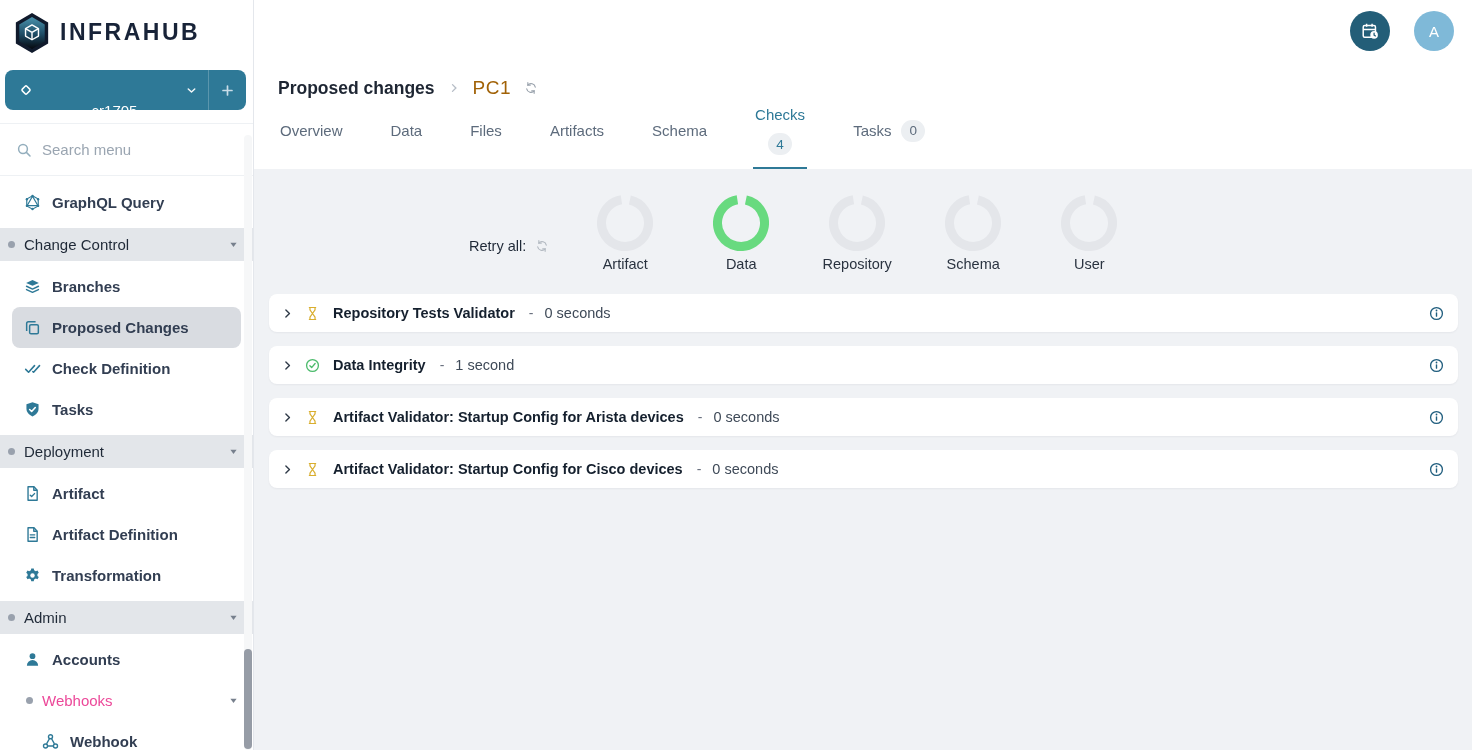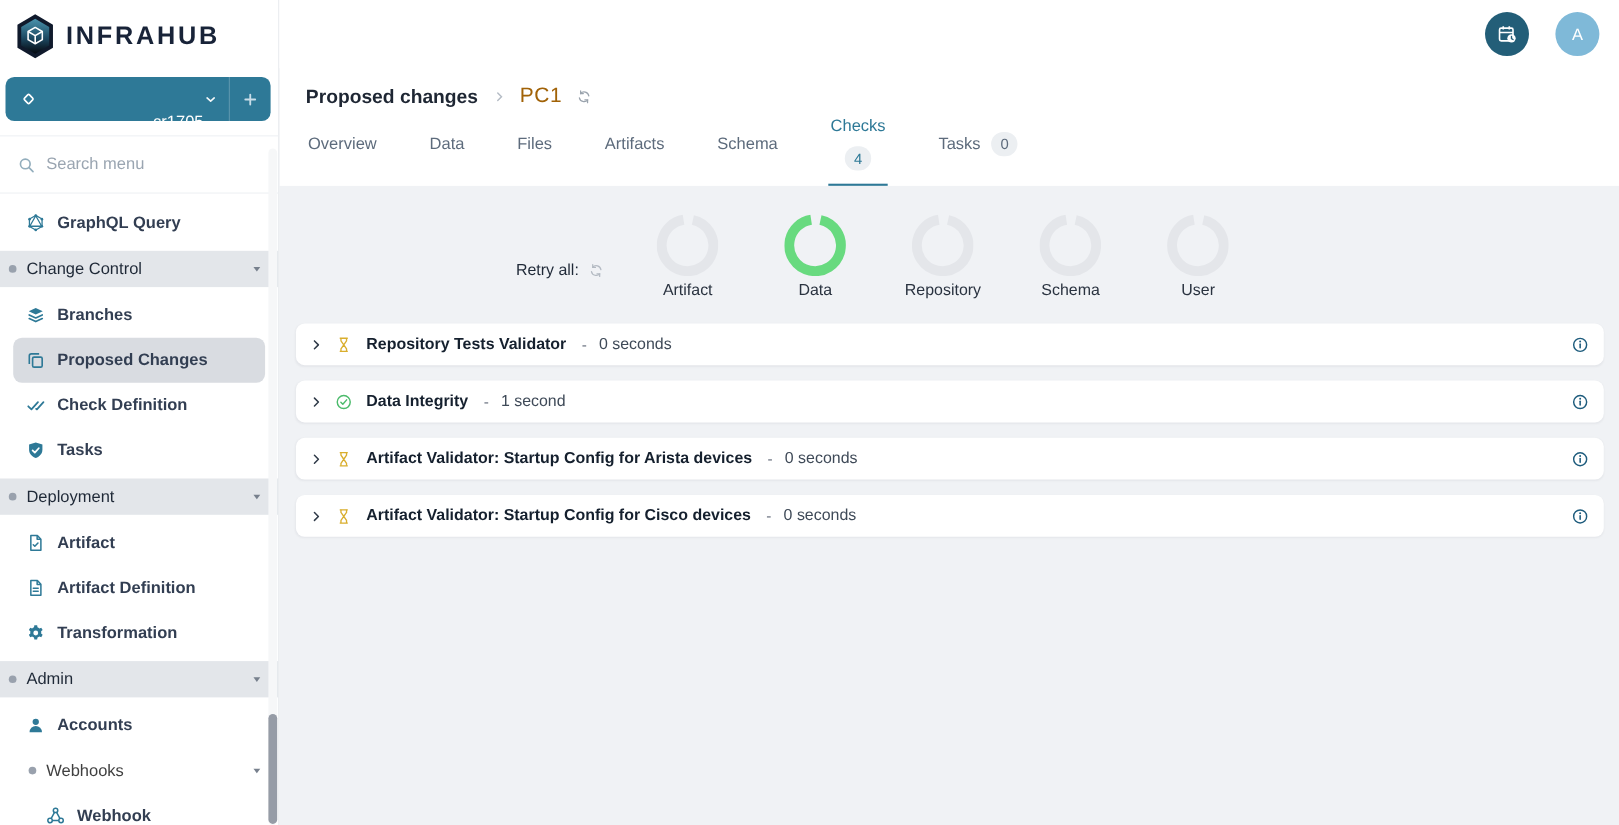--- a/index.html
+++ b/index.html
@@ -11,35 +11,35 @@
   html,body{width:1472px;height:750px;overflow:hidden;}
   body{font-family:"Liberation Sans", sans-serif; background:#fff; color:#2a3340;}
   .app{display:flex;width:100%;height:100%;}
 
   
   .sidebar{width:254px;min-width:254px;background:#fff;border-right:1px solid #e4e7ec;position:relative;display:flex;flex-direction:column;}
   .logo-row{display:flex;align-items:center;gap:9px;padding:9px 0 0 13px;height:56px;flex:none;}
   .wordmark{font-size:23px;font-weight:800;letter-spacing:2.5px;color:#182338;}
   .branch-btn{margin:14px 7px 0 5px;height:40px;background:var(--accent);border:none;border-radius:8px;display:flex;align-items:center;color:#fff;padding:0;cursor:pointer;font-family:inherit;flex:none;}
   .branch-ic{display:flex;margin-left:13px;}
-  .branch-name{margin-left:10px;flex:1;text-align:right;font-size:15px;color:#fff;margin-top:41px;}
+  .branch-name{margin-left:10px;flex:1;text-align:center;font-size:15px;color:#fff;margin-top:41px;}
   .branch-chevron{display:flex;margin-right:10px;opacity:.95;}
   .branch-divider{width:1px;height:40px;background:rgba(255,255,255,.22);}
   .branch-plus{width:37px;height:40px;display:flex;align-items:center;justify-content:center;color:#c9dde8;}
   .menu-search{margin-top:13px;border-top:1px solid #eef1f4;border-bottom:1px solid #eef1f4;padding:0 16px;height:53px;display:flex;align-items:center;gap:10px;color:#93aebd;flex:none;}
   .menu-search input{border:none;outline:none;font-size:15px;color:#4b5563;width:160px;font-family:inherit;background:transparent;}
   .menu-search input::placeholder{color:#9aa5b1;}
   .menu{flex:1;overflow:hidden;padding-top:6px;}
   .menu-item{height:41px;display:flex;align-items:center;gap:11px;padding:0 12px 0 24px;font-size:15px;color:#323e52;cursor:pointer;font-weight:bold;}
   .menu-item.active{background:var(--active-item);border-radius:8px;margin:0 12px;padding:0 12px;}
   .menu-item.indent2{padding-left:42px;}
   .mi-icon{color:var(--accent);width:17px;height:17px;flex:none;display:flex;align-items:center;}
   .mi-icon svg{width:17px;height:17px;}
   .menu-section{height:33px;margin:5px 0;background:var(--section);display:flex;align-items:center;padding:0 14px 0 8px;font-size:15px;color:#1f2937;gap:9px;cursor:pointer;}
-  .menu-subsection{height:41px;background:#fff;display:flex;align-items:center;padding:0 14px 0 26px;font-size:15px;color:#404040;gap:9px;cursor:pointer;}
+  .menu-subsection{height:41px;background:#fff;display:flex;align-items:center;padding:0 14px 0 26px;font-size:15px;color:#ec4899;gap:9px;cursor:pointer;}
   .bullet{width:7px;height:7px;background:#99a1ad;border-radius:50%;flex:none;}
   .caret{margin-left:auto;color:#77808d;display:flex;}
   .caret svg{width:11px;height:11px;}
   .sb-track{position:absolute;right:1px;top:135px;bottom:0;width:8px;background:#f6f7f8;border-radius:4px;}
   .sb-thumb{position:absolute;right:1px;bottom:1px;width:8px;height:100px;background:#969ca6;border-radius:4px;cursor:pointer;}
 
   
   .main{flex:1;display:flex;flex-direction:column;min-width:0;}
   .topbar{height:62px;background:#fff;position:relative;flex:none;}
   .search-box{position:absolute;left:209px;top:12px;width:512px;height:38px;border:1px solid #d9dfe7;border-radius:8px;display:flex;align-items:center;padding:0 12px;gap:9px;background:#fff;}

